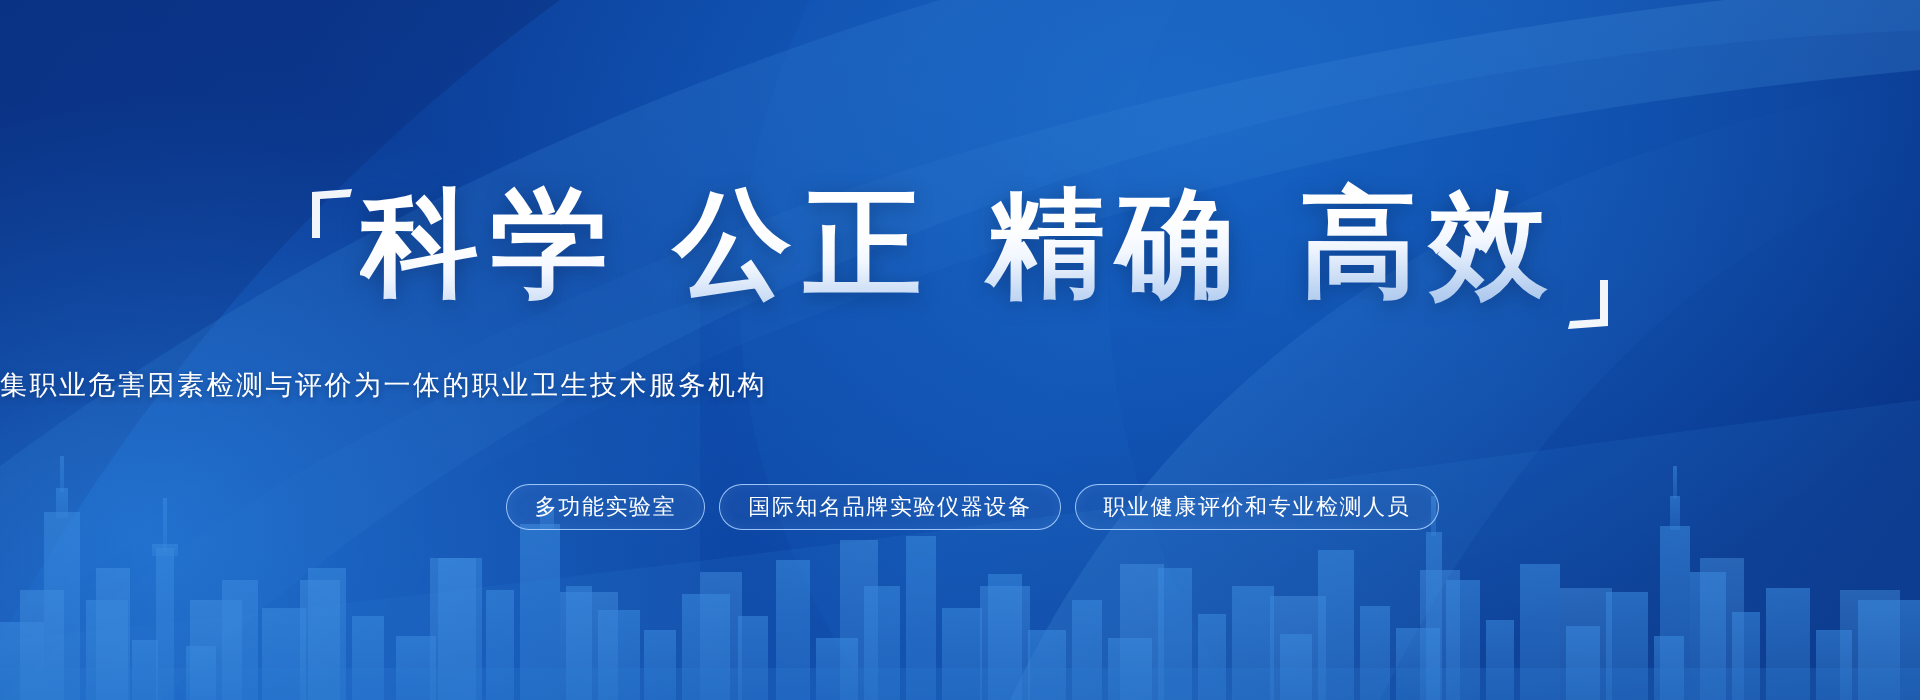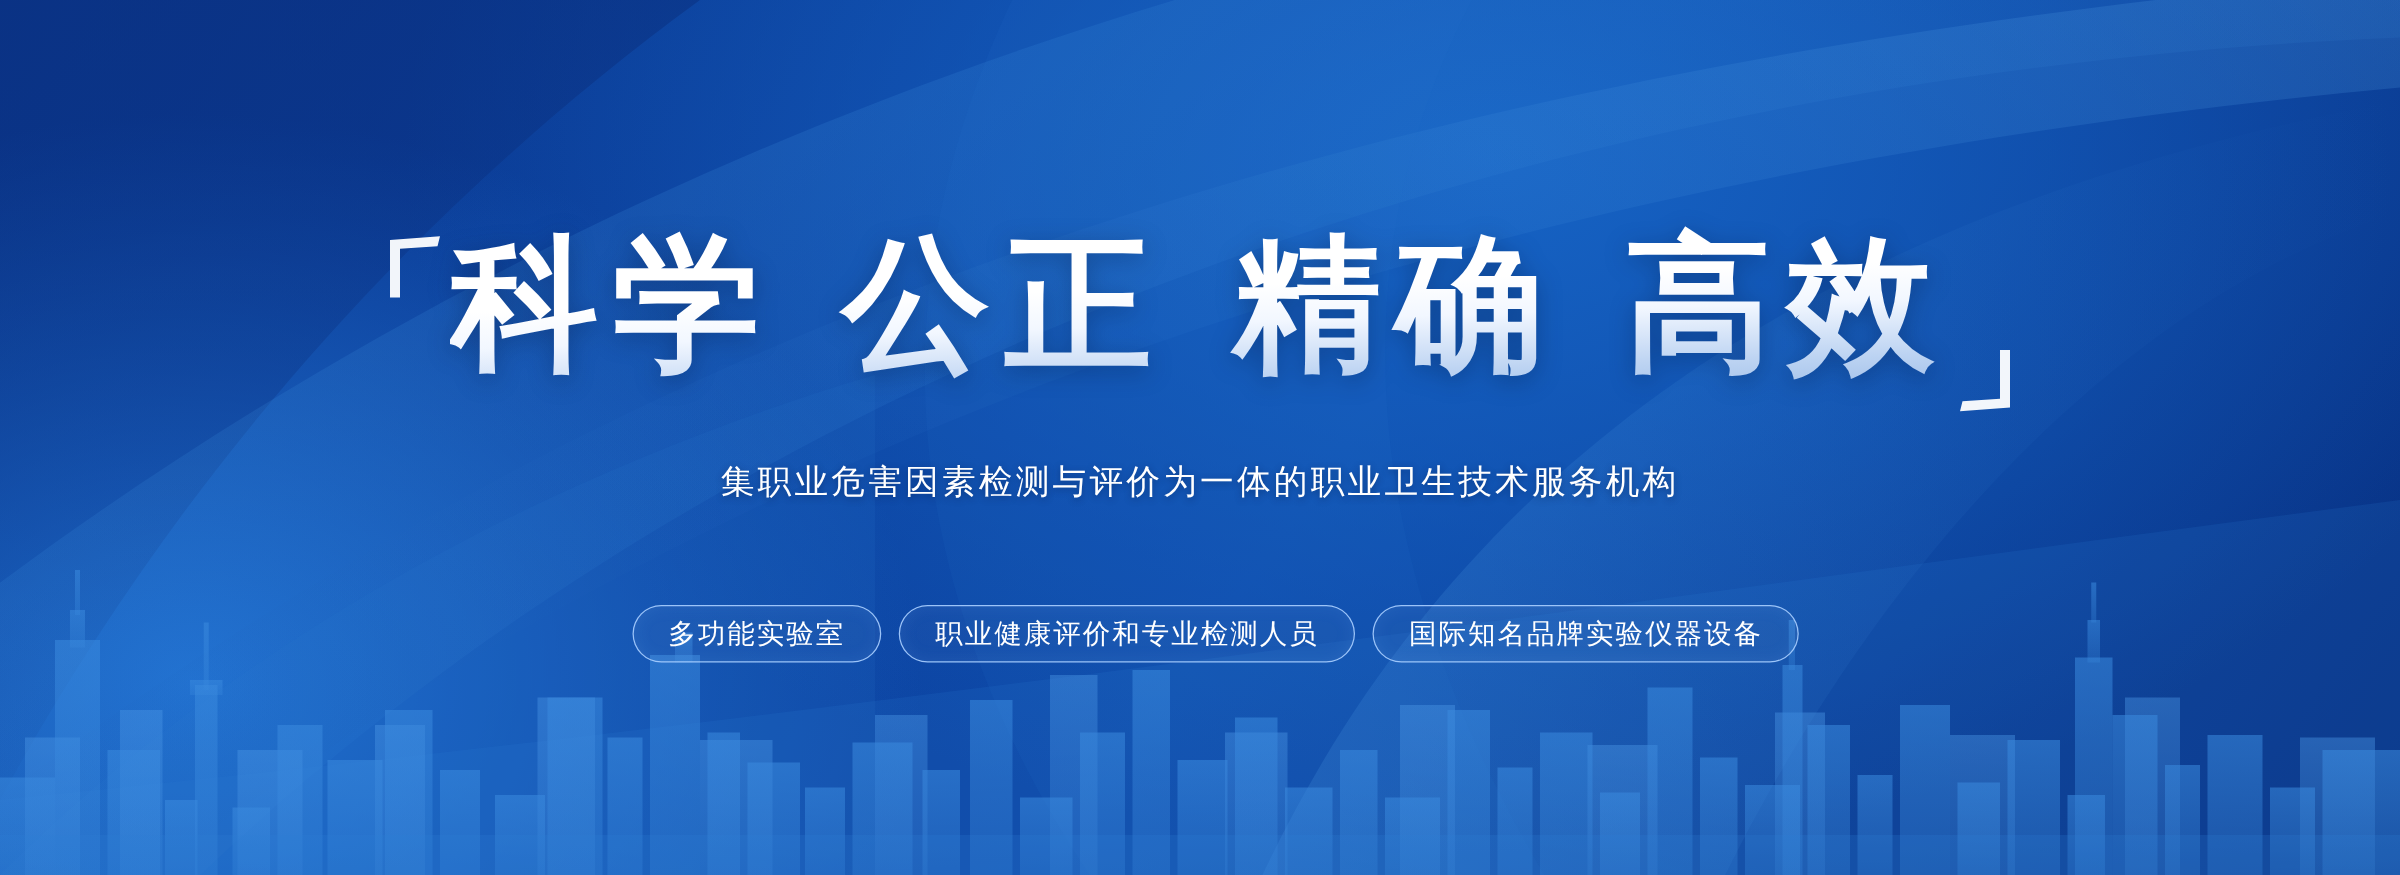--- a/index.html
+++ b/index.html
@@ -86,21 +86,21 @@
   }
   .bracket svg { display: block; width: 100%; height: 100%; }
   .bracket-open  { left: -6px;  top: 16px; }
   .bracket-close { right: -6px; bottom: -14px; }
 
   .subtitle {
     position: absolute;
     left: 0;
     right: 0;
     top: 345px;
-    text-align: center;
+    text-align: left;
     font-family: "DejaVu Sans", "Liberation Sans", sans-serif;
     font-size: 27px;
     letter-spacing: 2.5px;
     color: #ffffff;
     font-weight: 400;
     text-shadow: 0 2px 6px rgba(3, 26, 70, 0.45);
   }
 
   .pills {
     position: absolute;
@@ -299,21 +299,21 @@
       </div>
     </div>
 
     <div class="subtitle">集职业危害因素检测与评价为一体的职业卫生技术服务机构</div>
 
     <div class="pills">
       <div class="pill">
         <span>多功能实验室</span>
       </div>
       <div class="pill">
+        <span>国际知名品牌实验仪器设备</span>
+      </div>
+      <div class="pill">
         <span>职业健康评价和专业检测人员</span>
       </div>
-      <div class="pill">
-        <span>国际知名品牌实验仪器设备</span>
-      </div>
     </div>
 
   </div>
 </div>
 
 </body></html>

